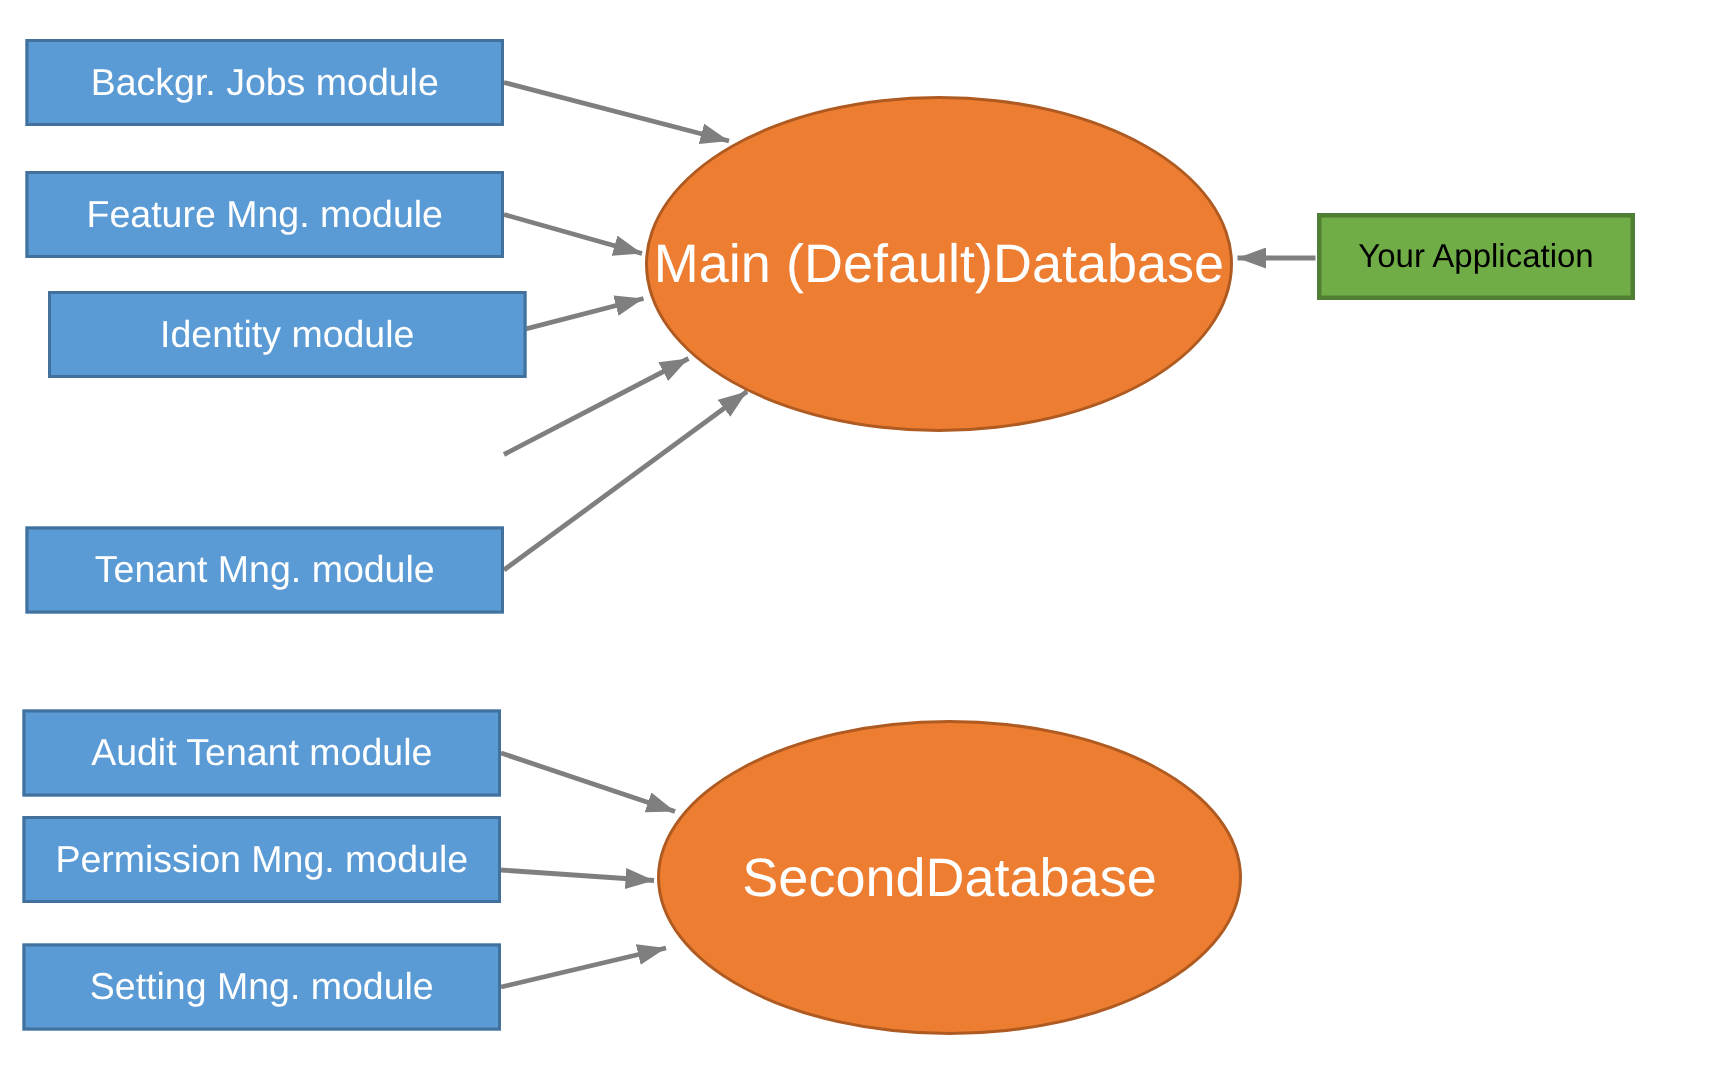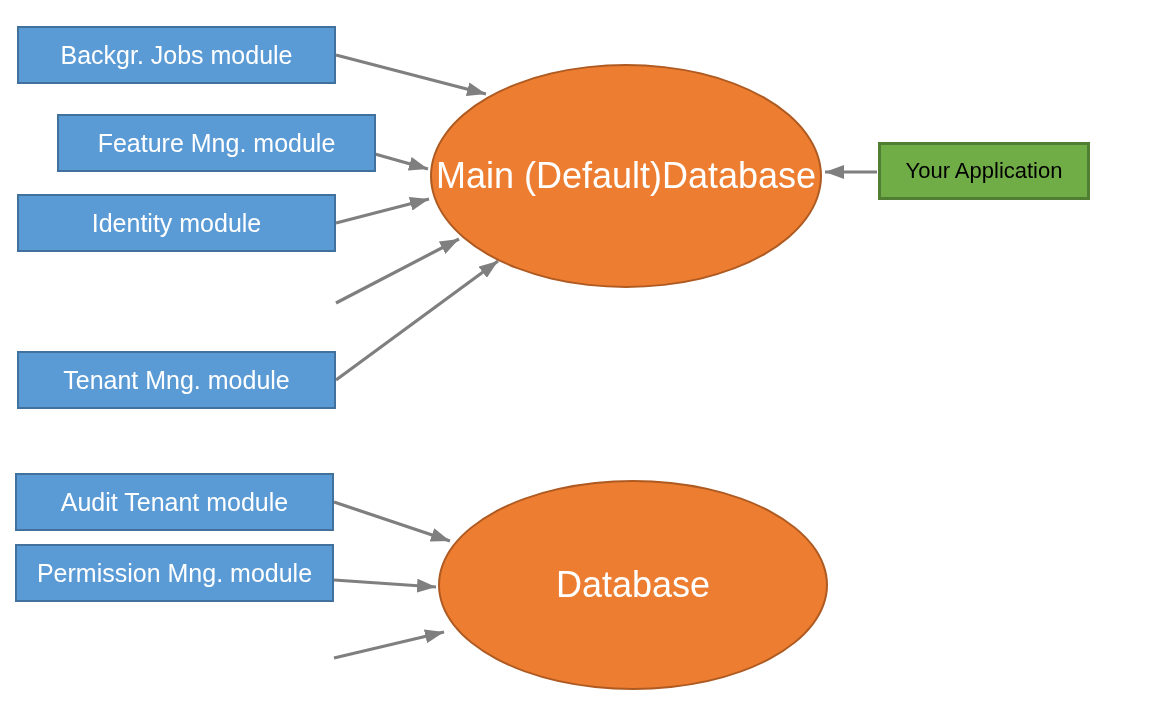--- a/index.html
+++ b/index.html
@@ -27,22 +27,22 @@
     color: #ffffff;
     font-size: 25px;
     display: flex;
     align-items: center;
     justify-content: center;
     text-align: center;
     white-space: nowrap;
   }
   .module-box.lower { left: 15px; }
   .pos-m1 { top: 26px;  }
-  .pos-m2 { top: 114px; margin-left: 40px; }
-  .pos-m3 { top: 194px; }
+  .pos-m2 { top: 114px; }
+  .pos-m3 { top: 194px; margin-left: 15px; }
   .pos-m4 { top: 274px; }
   .pos-m5 { top: 351px; }
   .pos-m6 { top: 473px; }
   .pos-m7 { top: 544px; }
   .pos-m8 { top: 629px; }
 
   .db-ellipse {
     position: absolute;
     box-sizing: border-box;
     background: var(--db-fill, #ED7D31);
@@ -125,26 +125,30 @@
   <div class="module-box pos-m5">
     <span>Tenant Mng. module</span>
   </div>
 
   <div class="module-box lower pos-m6">
     <span>Audit Tenant module</span>
   </div>
   <div class="module-box lower pos-m7">
     <span>Permission Mng. module</span>
   </div>
+  <div class="module-box lower pos-m8">
+    <span>Setting Mng. module</span>
+  </div>
 
   <div class="db-ellipse pos-db1">
     <span>Main (Default)</span>
     <span>Database</span>
   </div>
   <div class="db-ellipse pos-db2">
+    <span>Second</span>
     <span>Database</span>
   </div>
 
   <div class="app-box">
     <span>Your Application</span>
   </div>
 
 </div>
 
 </body></html>

